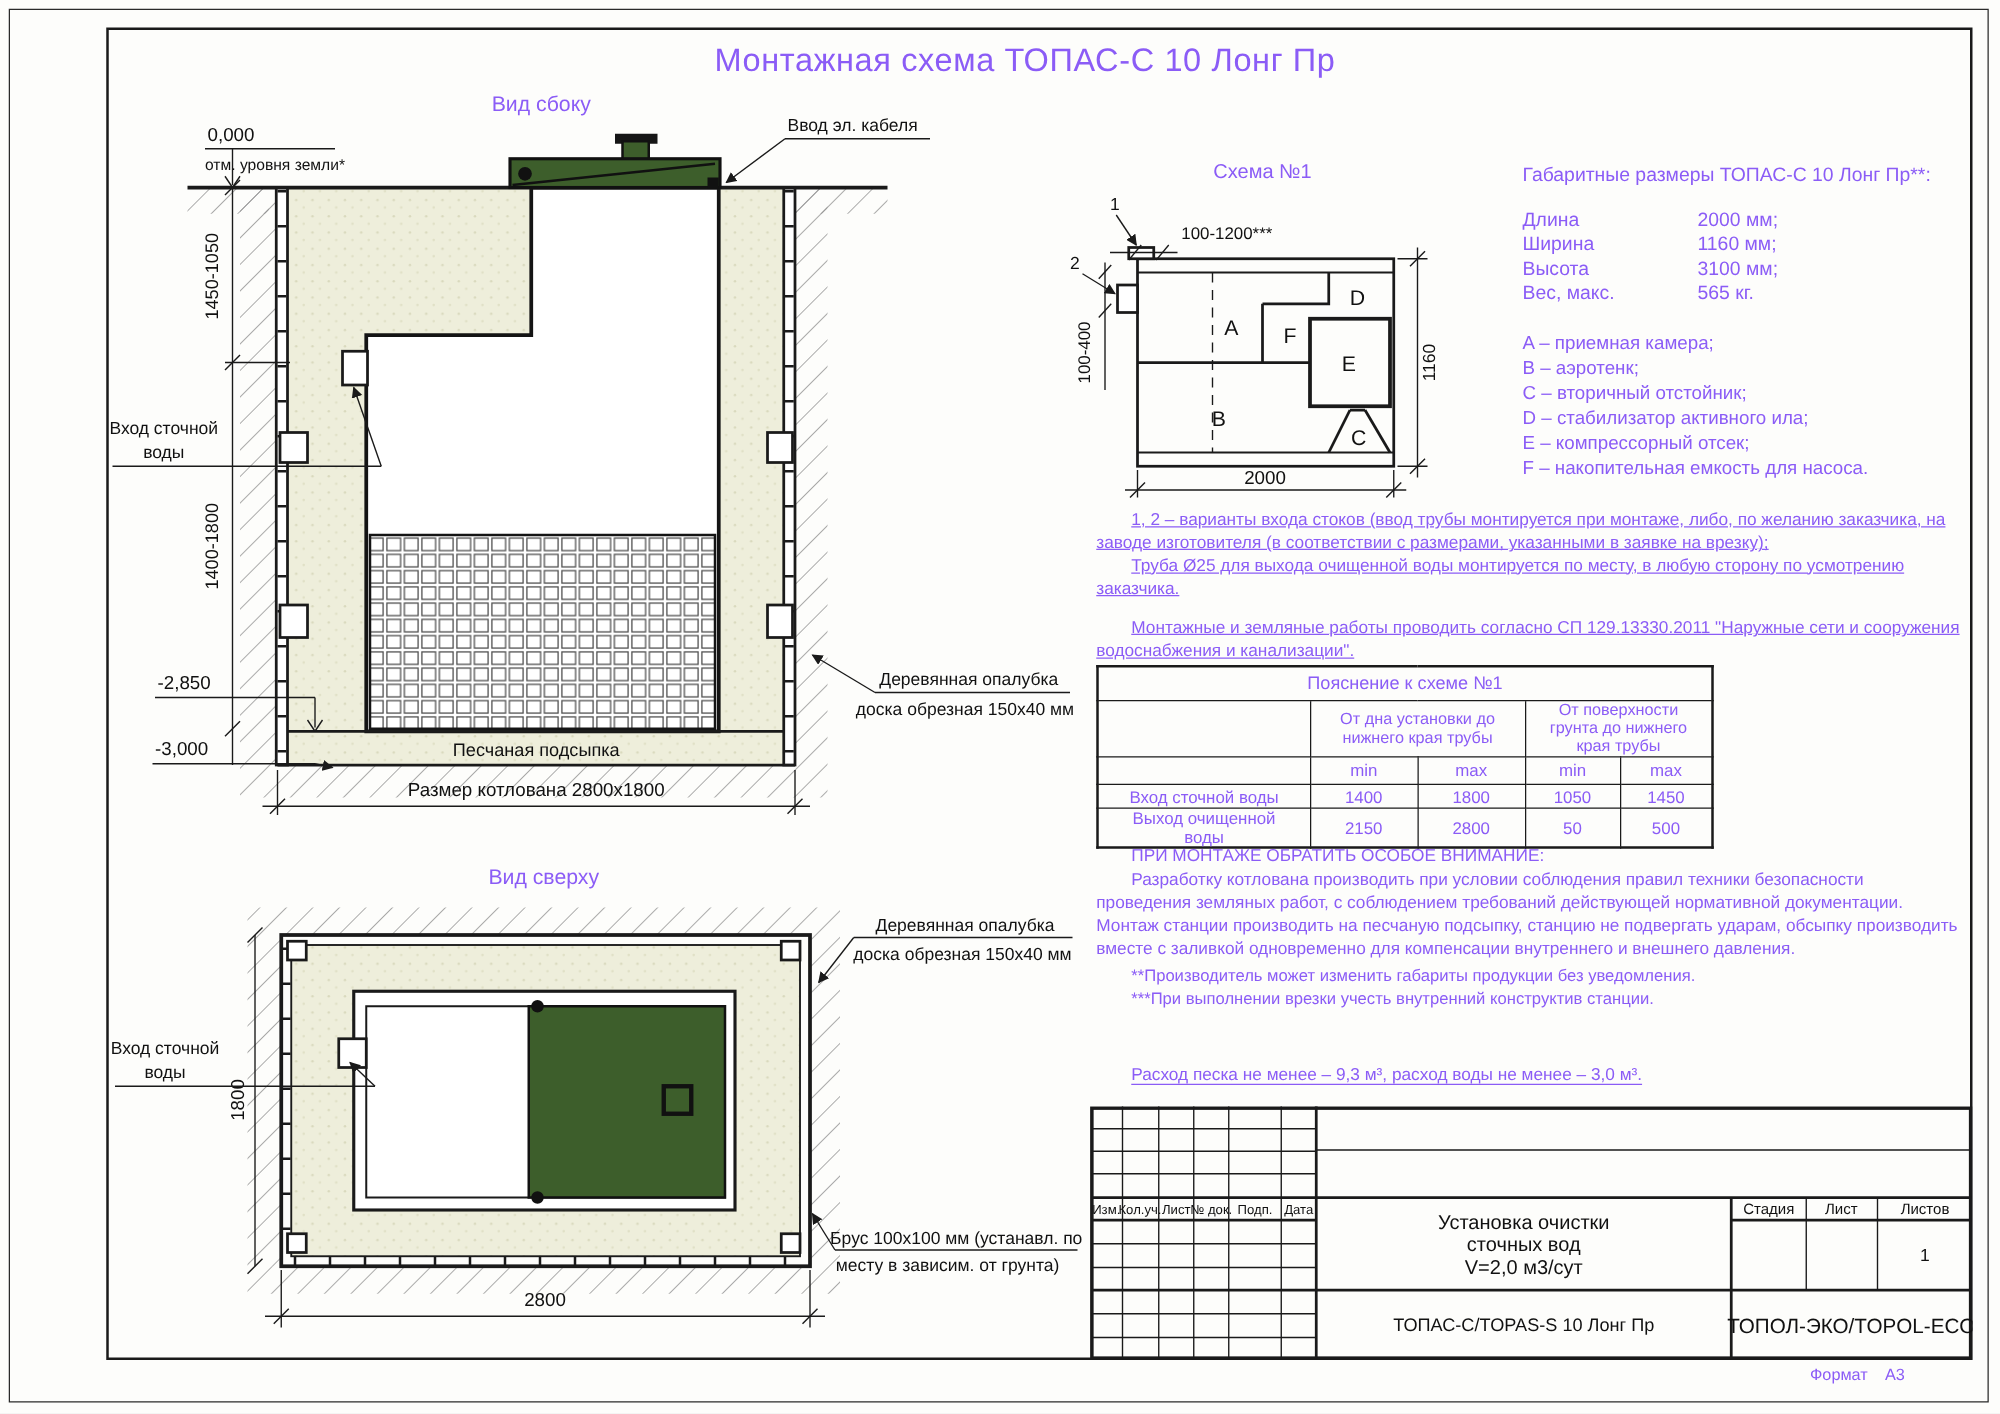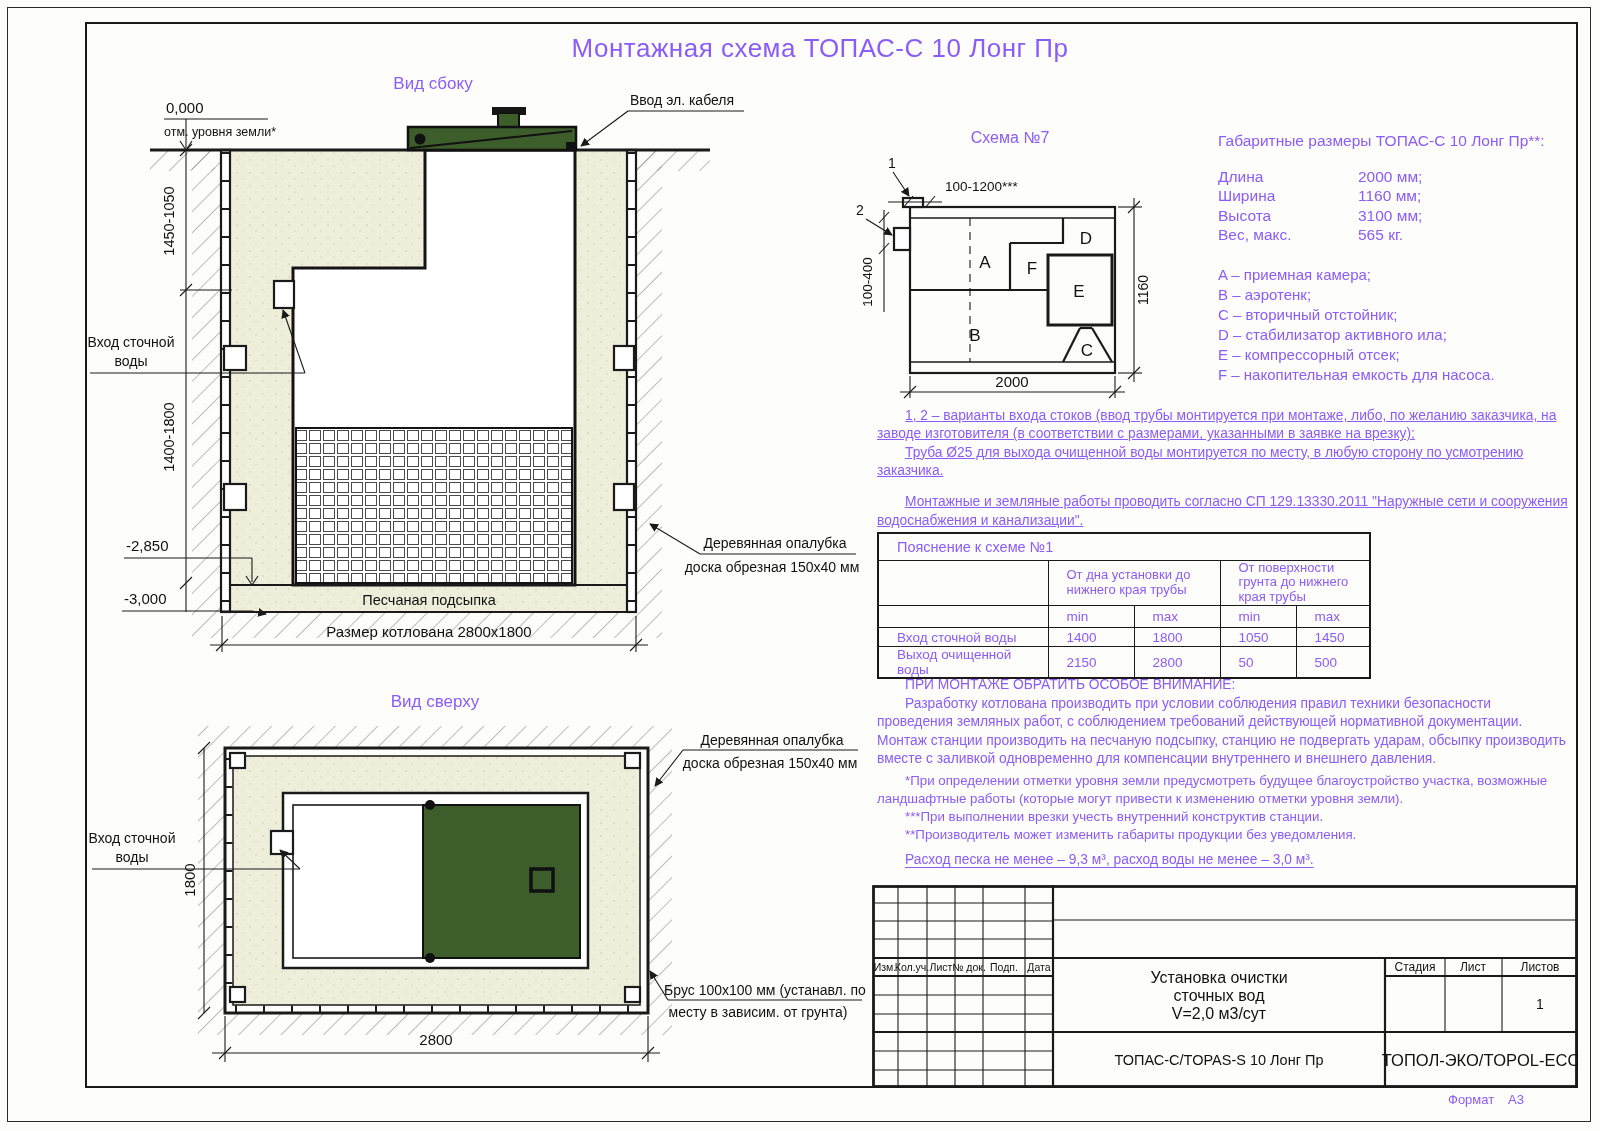--- a/index.html
+++ b/index.html
@@ -11,21 +11,21 @@
   .view-label{position:absolute;text-align:center;font-size:17px;}
   .specs{position:absolute;left:1218px;top:131px;width:352px;font-size:15.5px;line-height:19.5px;}
   .specs-title{margin-bottom:16px;}
   .spec-row{display:flex;height:19.5px;}
   .spec-row .lbl{width:140px;}
   .legend{margin-top:20px;line-height:20px;font-size:15px;}
   .notes{position:absolute;left:877px;top:407px;width:694px;font-size:13.8px;line-height:1.33;}
   .notes p{margin:0;text-indent:28px;text-decoration:underline;}
   .notes p.gap{margin-top:13px;}
   table.exp{position:absolute;left:877px;top:532px;border-collapse:collapse;border:2.5px solid #1a1a1a;table-layout:fixed;}
-  table.exp td{border:1.6px solid #1a1a1a;text-align:left;padding:0 18px;font-size:13.5px;vertical-align:middle;}
+  table.exp td{border:1.6px solid #1a1a1a;text-align:center;padding:0 18px;font-size:13.5px;vertical-align:middle;}
   tr.t-title{height:27px;} tr.t-title td{font-size:14.5px;}
   tr.t-group{height:41px;} tr.t-group td{font-size:13px;line-height:1.15;}
   tr.t-mm{height:22px;}
   tr.t-data{height:19px;}
   .attention{position:absolute;left:877px;top:676px;width:692px;font-size:13.8px;line-height:1.32;}
   .attention .head{text-indent:28px;margin-bottom:1px;}
   .attention p{margin:0;text-indent:28px;}
   .footnotes{position:absolute;left:877px;top:772px;width:698px;font-size:13.3px;line-height:1.35;}
   .footnotes p{margin:0;text-indent:28px;}
   .consumption{position:absolute;left:905px;top:852px;font-size:13.8px;text-decoration:underline;text-underline-offset:3px;}
@@ -41,21 +41,21 @@
 </head>
 <body>
 
 <div class="page">
   <div class="outer-border"></div>
   <div class="frame"></div>
 
   <div class="doc-title">Монтажная схема ТОПАС-С 10 Лонг Пр</div>
   <div class="view-label" style="left:333px;top:74px;width:200px;">Вид сбоку</div>
   <div class="view-label" style="left:335px;top:692px;width:200px;">Вид сверху</div>
-  <div class="view-label" style="left:930px;top:129px;width:160px;font-size:16px;">Схема №7</div>
+  <div class="view-label" style="left:930px;top:129px;width:160px;font-size:16px;">Схема №1</div>
 
   <svg class="abs" style="left:88px;top:88px;" width="780" height="572" viewBox="88 88 780 572">
     <defs>
       <pattern id="hatch1" width="15" height="15" patternUnits="userSpaceOnUse" patternTransform="rotate(45)">
         <line x1="0" y1="0" x2="0" y2="15" stroke="#8f8f8f" stroke-width="1.2"></line>
       </pattern>
       <pattern id="sand1" width="13" height="13" patternUnits="userSpaceOnUse">
         <rect width="13" height="13" fill="#eeeedb"></rect>
         <circle cx="3" cy="4" r="1" fill="#d9d9bd"></circle>
         <circle cx="9" cy="10" r="1" fill="#e0e0c6"></circle>
@@ -376,23 +376,22 @@
     </tr>
   </tbody>
     </table>
 
   <div class="attention">
     <div class="head">ПРИ МОНТАЖЕ ОБРАТИТЬ ОСОБОЕ ВНИМАНИЕ:</div>
     <p>Разработку котлована производить при условии соблюдения правил техники безопасности проведения земляных работ, с соблюдением требований действующей нормативной документации. Монтаж станции производить на песчаную подсыпку, станцию не подвергать ударам, обсыпку производить вместе с заливкой одновременно для компенсации внутреннего и внешнего давления.</p>
   </div>
 
   <div class="footnotes">
-    <p>*При определении отметки уровня земли предусмотреть будущее благоустройство участка, возможные ландшафтные работы (которые могут привести к изменению отметки уровня земли).</p>
+    <p>**Производитель может изменить габариты продукции без уведомления.</p>
     <p>***При выполнении врезки учесть внутренний конструктив станции.</p>
-    <p>**Производитель может изменить габариты продукции без уведомления.</p>
   </div>
   <div class="consumption">Расход песка не менее – 9,3 м³, расход воды не менее – 3,0 м³.</div>
 
   <svg class="abs" style="left:872px;top:885px;" width="706" height="206" viewBox="872 885 706 206">
     <rect x="873.5" y="886.5" width="703" height="200" fill="none" stroke="#1a1a1a" stroke-width="2.8"></rect>
     <g>
       <line x1="1053" y1="885" x2="1053" y2="1087" class="k2"></line>
       <line x1="1385" y1="958" x2="1385" y2="1087" class="k2"></line>
       <line x1="898" y1="885" x2="898" y2="1087" class="k1"></line>
       <line x1="927" y1="885" x2="927" y2="1087" class="k1"></line>

